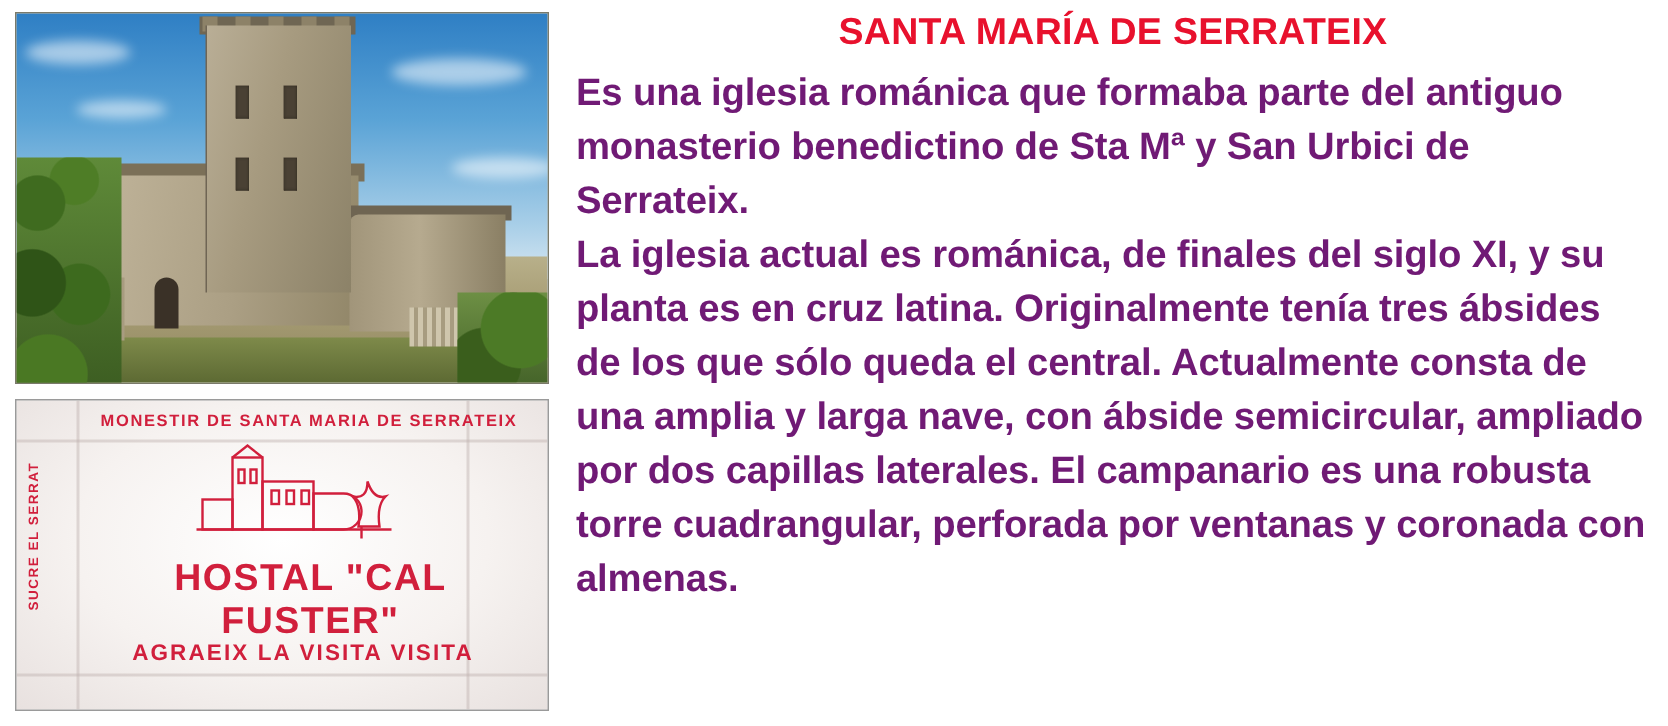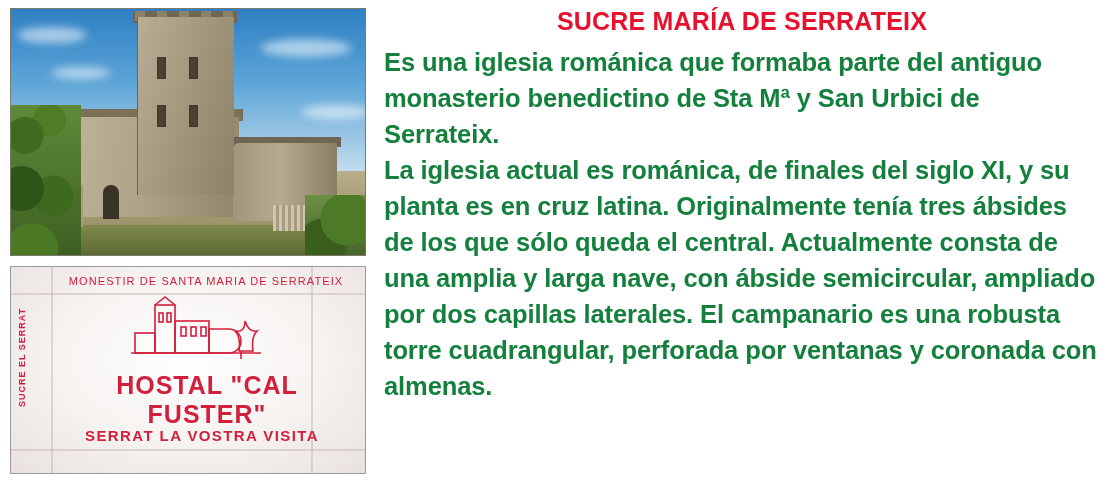--- a/index.html
+++ b/index.html
@@ -186,21 +186,21 @@
     writing-mode: vertical-rl;
     transform: rotate(180deg);
     text-align: center;
   }
   .packet-top {
     position: absolute;
     left: 44px; top: 8px; right: 8px;
     text-align: center;
     color: #d11f3c;
     font-size: 11px;
-    font-weight: normal;
+    font-weight: bold;
     letter-spacing: 1.1px;
   }
   .packet-logo {
     position: absolute;
     left: 110px; top: 28px;
     width: 150px; height: 70px;
   }
   .packet-title {
     position: absolute;
     left: 44px; top: 104px; right: 6px;
@@ -240,21 +240,21 @@
     text-align: center;
     color: #e8112d;
     font-weight: bold;
     font-size: 25px;
     line-height: 30px;
     letter-spacing: 0.2px;
   }
   .heading .line2 { display: block; }
   .body-text {
     margin-top: 8px;
-    color: #15803d;
+    color: #701a75;
     font-weight: bold;
     font-size: 25.5px;
     line-height: 36px;
     text-align: left;
     letter-spacing: -0.1px;
   }
   .body-text p { margin: 0; }
 </style>
 </head>
 <body>
@@ -321,27 +321,27 @@
           <rect x="80" y="32" width="5" height="9"></rect>
           <path d="M88 34 h20 a10 10 0 0 1 0 24 h-20 z"></path>
           <rect x="14" y="38" width="20" height="20"></rect>
           <path d="M10 58 H140"></path>
           <path d="M118 56 q2 -14 -4 -20 q10 2 10 -10 q4 12 12 10 q-6 6 -4 20 z"></path>
           <path d="M120 56 v8"></path>
         </g>
       </svg>
 
       <div class="packet-title">HOSTAL  "CAL FUSTER"</div>
-      <div class="packet-visit">SERRAT  LA  VOSTRA  VISITA</div>
+      <div class="packet-visit">AGRAEIX  LA  VISITA  VISITA</div>
     </div>
   </div>
 
   <div class="right-col">
     <div class="heading">
-      <span>SUCRE MARÍA DE SERRATEIX</span>
+      <span>SANTA MARÍA DE SERRATEIX</span>
     </div>
     <div class="body-text">
       <p>Es una iglesia románica que formaba parte del antiguo monasterio benedictino de Sta Mª y San Urbici de Serrateix.</p>
       <p>La iglesia actual es románica, de finales del siglo XI, y su planta es en cruz latina.  Originalmente tenía tres ábsides de los que sólo queda el central.  Actualmente consta de una amplia y larga nave, con ábside semicircular, ampliado por dos capillas laterales.  El campanario es una robusta torre cuadrangular, perforada por ventanas y coronada con almenas.</p>
     </div>
   </div>
 
 </div>
 
 </body></html>

